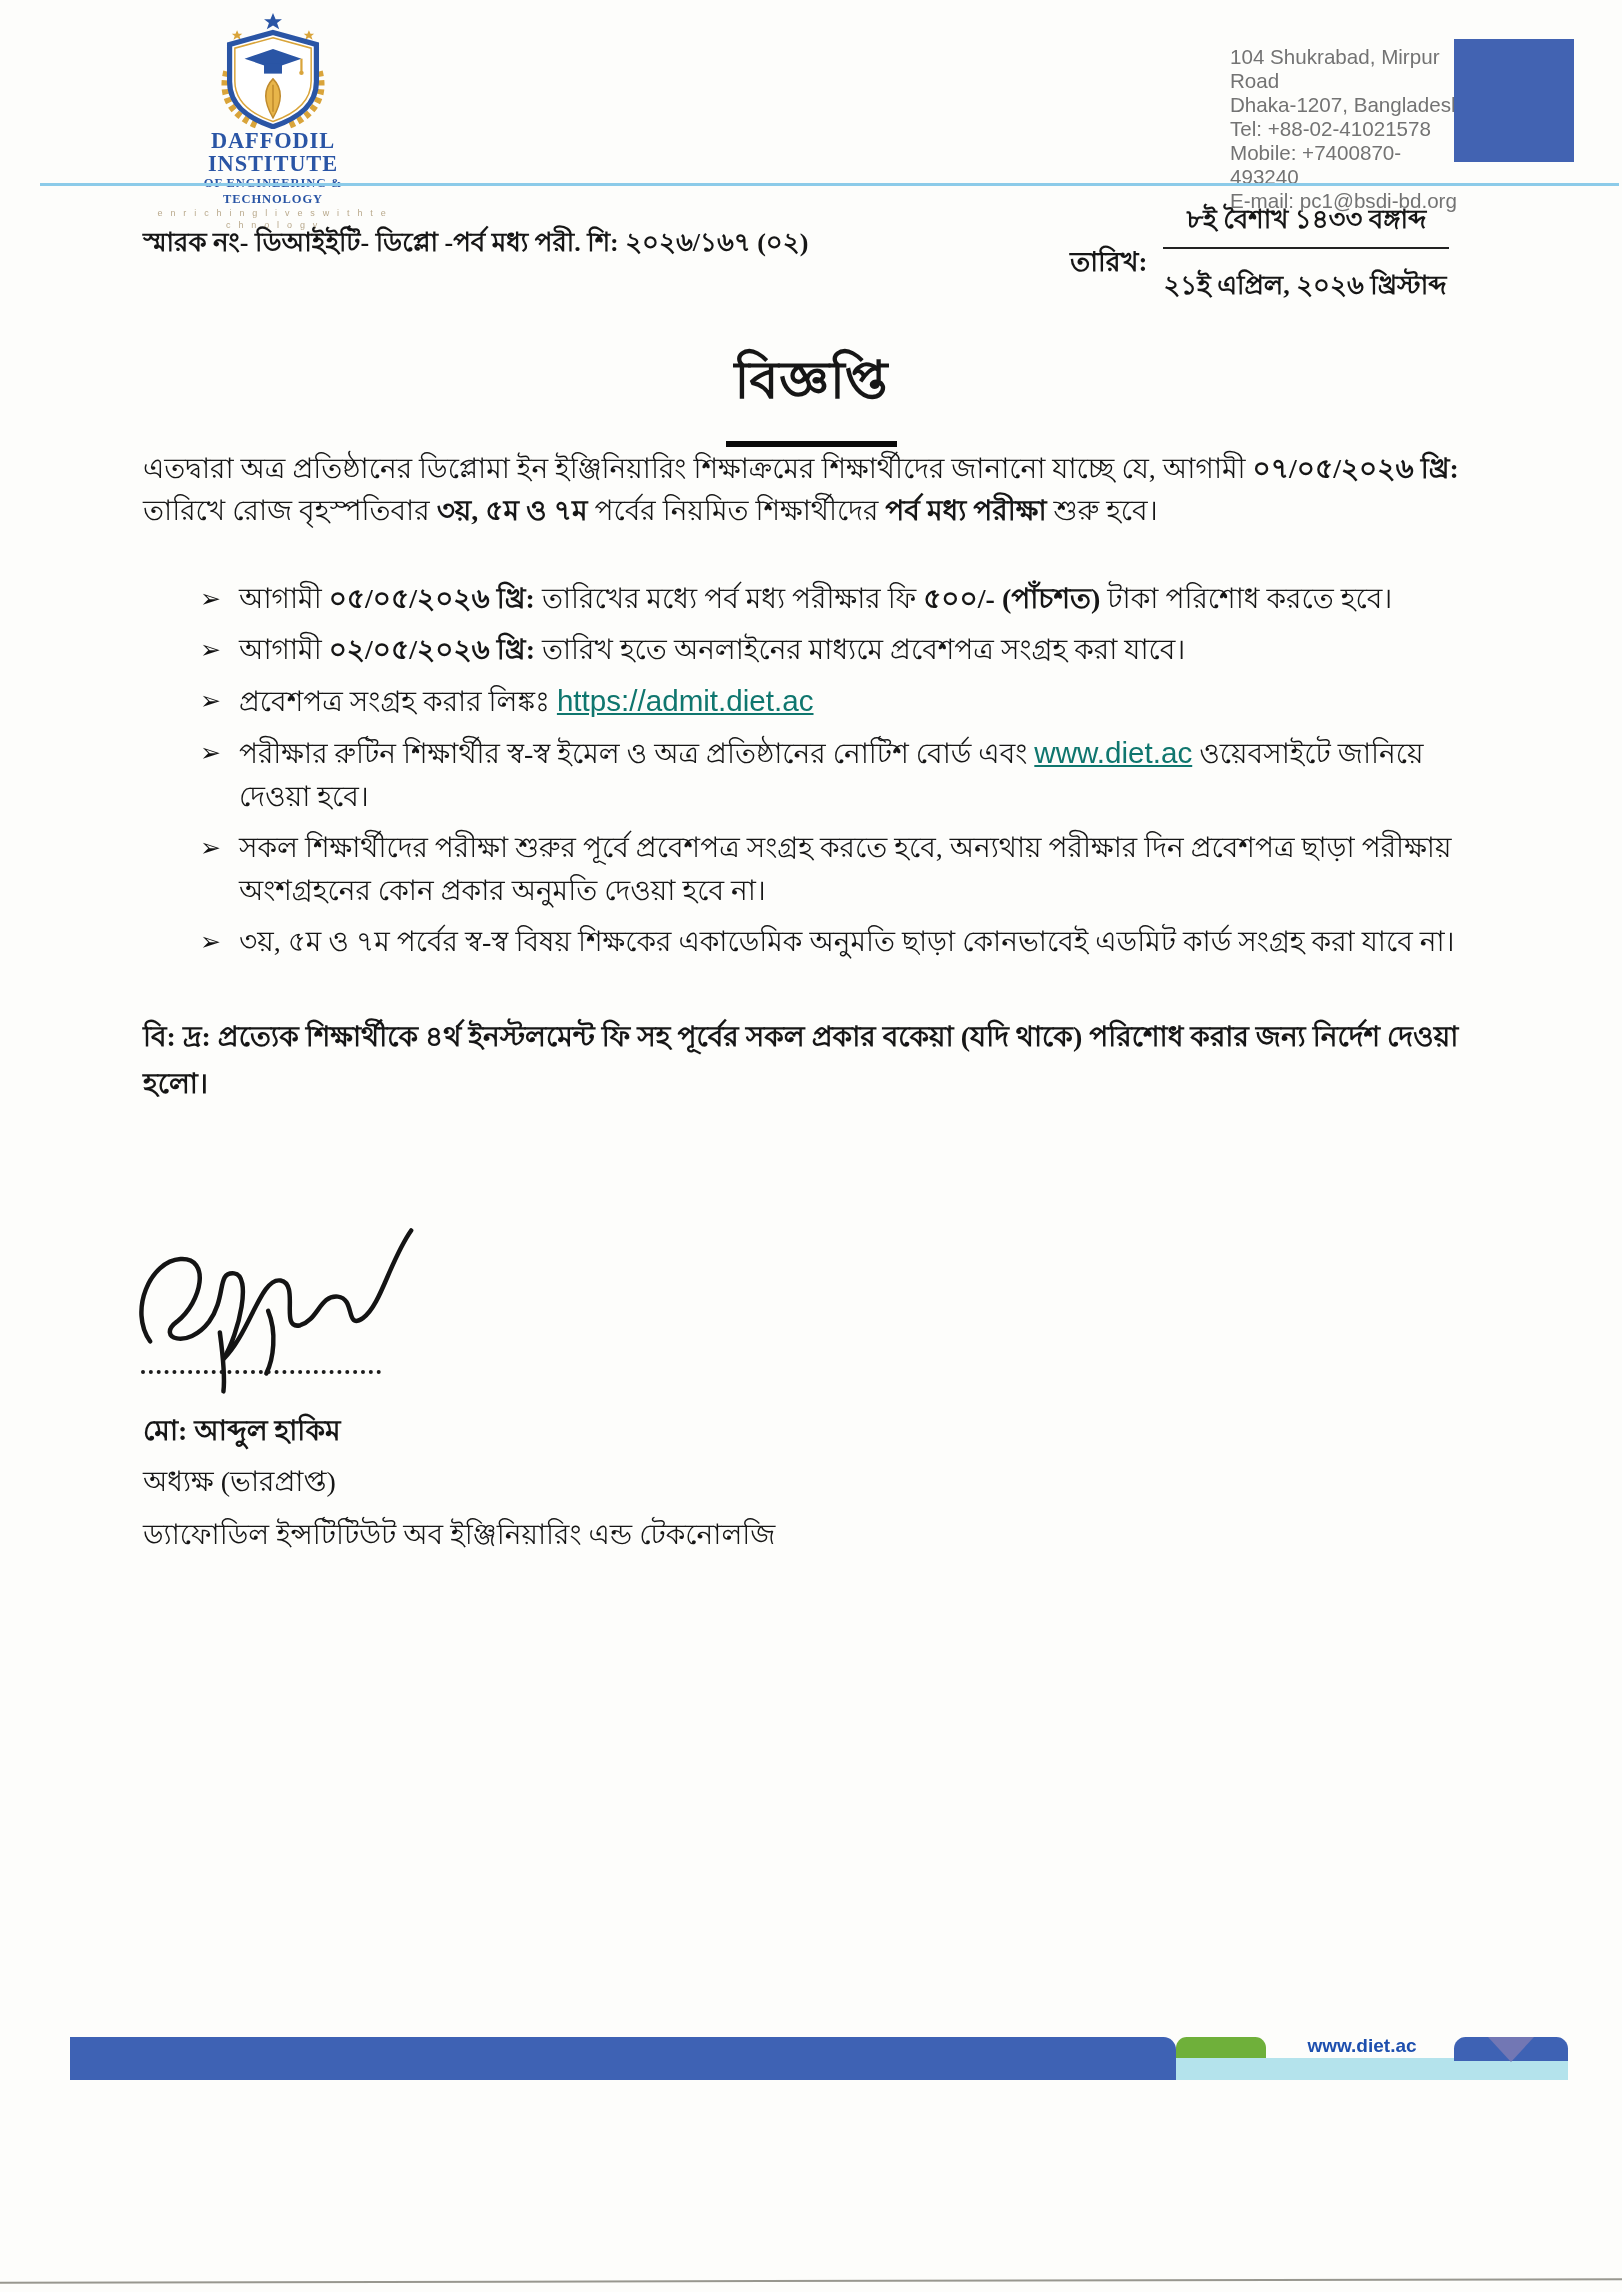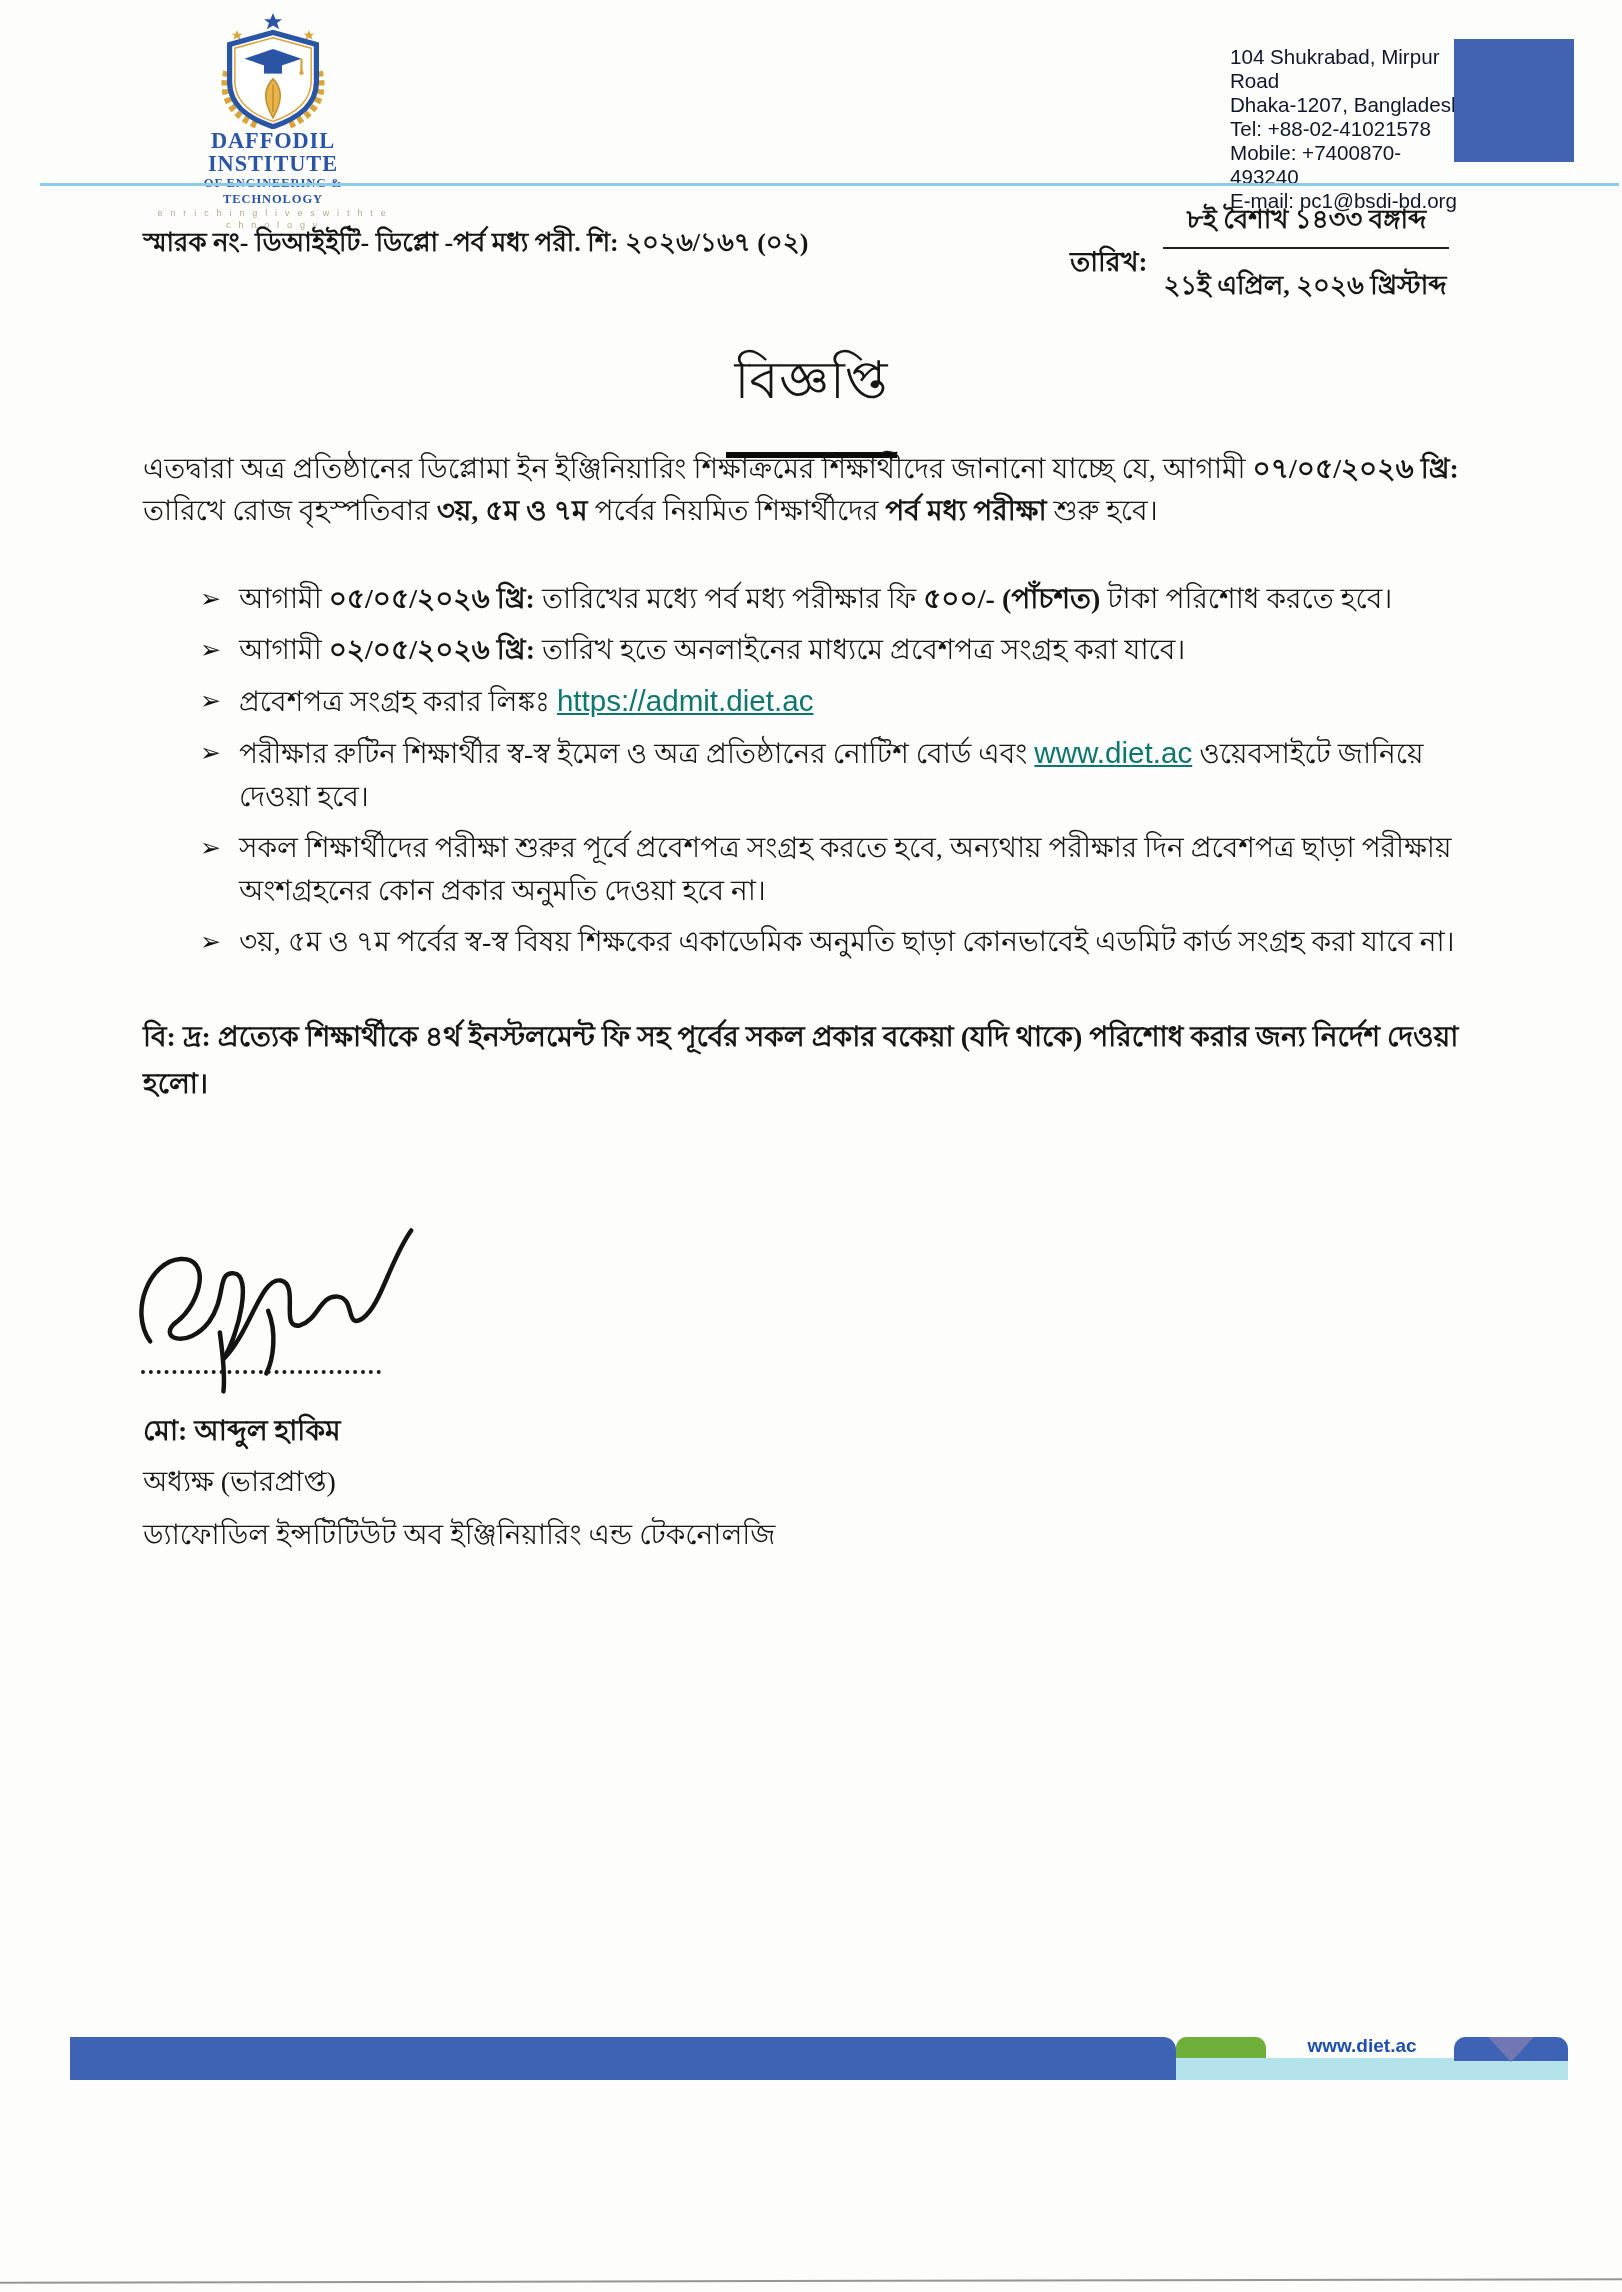--- a/index.html
+++ b/index.html
@@ -9,34 +9,34 @@
     background:#fdfdfb; overflow:hidden;
     font-family:"Liberation Serif", serif; color:#161616;
   }
   
   .logo-wrap { position:absolute; left:152px; top:12.5px; width:242px; text-align:center; }
   .logo-svg { display:block; margin:0 auto; }
   .inst-name { font-family:"Liberation Serif", serif; font-weight:bold; color:#2a55a5; font-size:22.4px; letter-spacing:0.9px; line-height:23px; }
   .inst-sub  { font-family:"Liberation Serif", serif; font-weight:bold; color:#2a55a5; font-size:12.5px; letter-spacing:0.9px; line-height:16px; }
   .inst-tag  { font-family:"Liberation Sans", sans-serif; color:#b9a98c; font-size:9px; letter-spacing:2.7px; line-height:12.5px; }
   .contact { position:absolute; left:1230px; top:45px; width:233px;
-    font-family:"Liberation Sans", sans-serif; font-size:20.6px; line-height:24px; color:#0f172a; }
+    font-family:"Liberation Sans", sans-serif; font-size:20.6px; line-height:24px; color:#737373; }
   .brand-square { position:absolute; left:1454px; top:39px; width:120px; height:123px; background:#4263b2; }
   .header-rule { position:absolute; left:40px; top:183px; width:1579px; height:2.7px; background:#8ccbe9; }
   
   .memo { position:absolute; left:143px; top:222px; font-size:26px; font-weight:bold; }
   .date-block { position:absolute; left:1070px; top:199px; display:flex; align-items:center; gap:16px; }
   .date-label { font-size:27px; font-weight:bold; padding-top:19.7px; }
   .date-frac { text-align:left; font-size:26px; font-weight:bold; }
   .date-top { padding:0 23px 3.6px 23px; border-bottom:2.7px solid #222; }
   .date-bottom { padding-top:16px; }
   
   .title-wrap { position:absolute; left:0; top:340px; width:1623px; text-align:center; }
-  .notice-title { display:inline-block; font-size:52px; font-weight:normal; letter-spacing:0.9px;
-    border-bottom:6.3px solid #0a0a0a; padding:0 9px 25px 9px; }
+  .notice-title { display:inline-block; font-size:52px; font-weight:bold; letter-spacing:0.9px;
+    border-bottom:6.3px solid #0a0a0a; padding:0 9px 14px 9px; }
   
   .doc-body { position:absolute; left:143px; top:448px; width:1348px; font-size:28px; line-height:42px; }
   .intro { text-align:left; }
   .bullets { list-style:none; margin-top:45px; }
   .bullets li { display:flex; gap:18px; margin-bottom:8px; line-height:43px; }
   .arrow { flex:0 0 auto; font-family:"DejaVu Sans", sans-serif; font-size:25px; line-height:43px; color:#111; padding-left:57px; }
   .bullet-text { flex:1 1 auto; }
   .seg.bold { font-weight:bold; }
   .seg.link { color:#0f766e; text-decoration:underline; font-family:"Liberation Sans", sans-serif; font-size:29.6px; cursor:pointer; }
   .note { margin-top:50px; font-weight:bold; line-height:47px;

